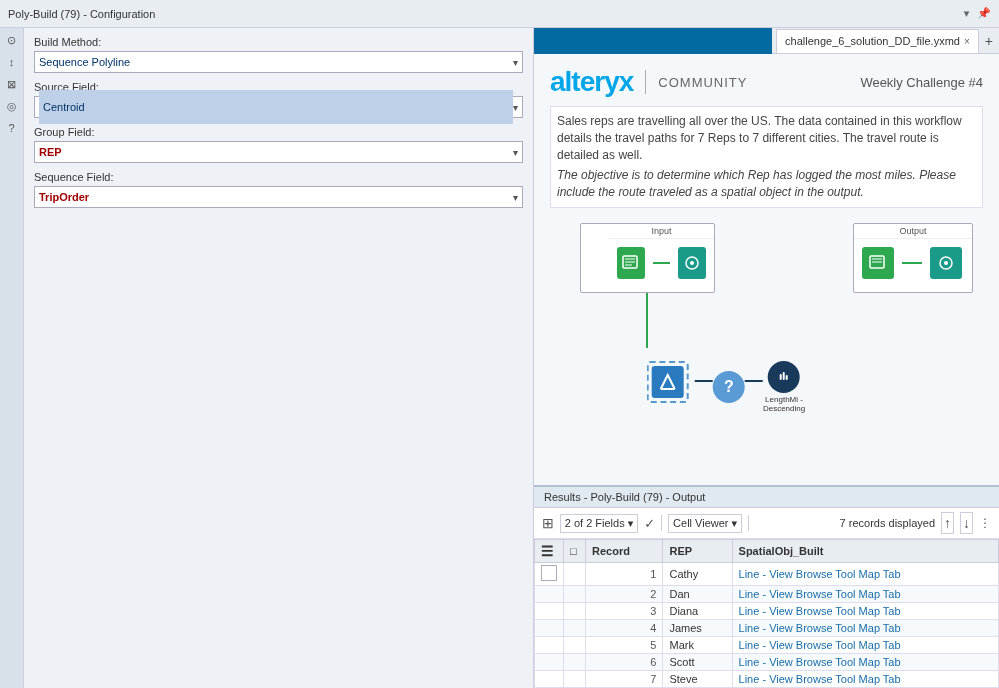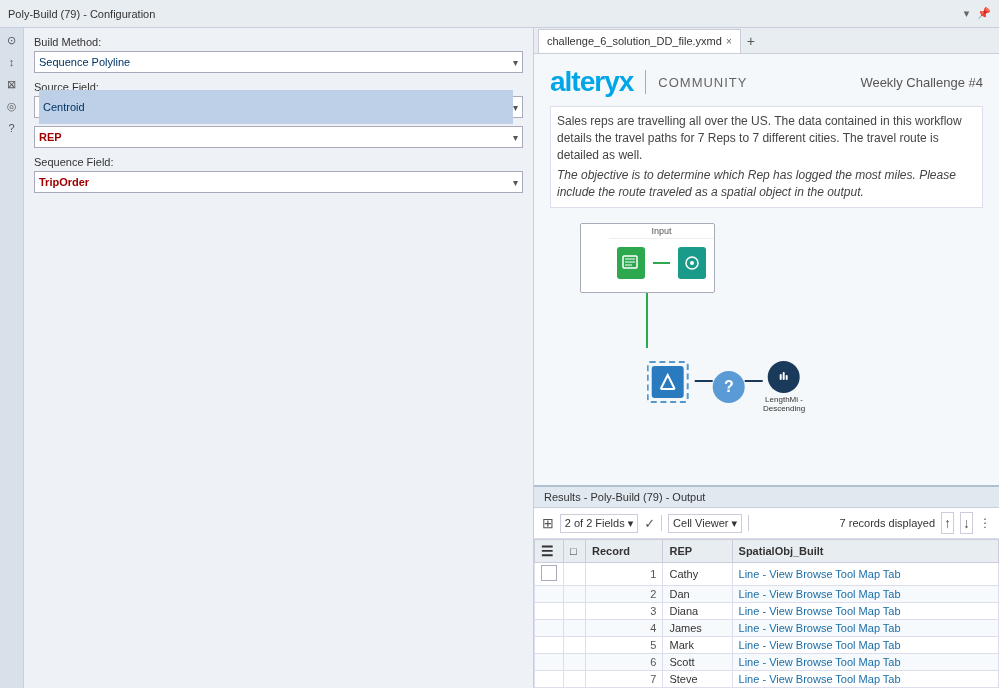--- a/index.html
+++ b/index.html
@@ -16,21 +16,21 @@
     
     .left-panel { width: 510px; background: #eef2f7; border-right: 1px solid #ccd; display: flex; flex-direction: column; padding: 8px 10px; gap: 8px; }
     .left-panel-label { font-size: 11px; color: #333; font-weight: 500; }
     .dropdown { width: 100%; height: 22px; border: 1px solid #aab; background: white; font-size: 11px; padding: 2px 4px; display: flex; align-items: center; justify-content: space-between; cursor: pointer; }
     .dropdown-selected { color: #003366; }
     .dropdown-arrow { color: #555; font-size: 10px; }
     .field-group { display: flex; flex-direction: column; gap: 3px; }
     .highlight-field { background: #bed0e8; border: 1px solid #7aabd4; padding: 2px 4px; font-size: 11px; color: #003366; height: 34px; display: flex; align-items: center; width: 100%; }
 
     
-    .right-panel { flex: 1; display: flex; flex-direction: column; background: #0f172a; }
+    .right-panel { flex: 1; display: flex; flex-direction: column; background: #0369a1; align-items: flex-end; }
 
     
     .tab-bar { display: flex; align-items: center; background: #e8edf2; border-bottom: 1px solid #ccd; height: 26px; padding-left: 4px; }
     .tab { display: flex; align-items: center; gap: 4px; background: white; border: 1px solid #ccd; border-bottom: none; padding: 3px 8px; font-size: 11px; color: #333; height: 24px; }
     .tab-close { cursor: pointer; color: #666; font-size: 10px; }
     .tab-add { background: none; border: none; color: #555; font-size: 14px; cursor: pointer; padding: 0 6px; }
 
     
     .canvas-area { flex: 1; background: #f5f8fa; position: relative; overflow: hidden; display: flex; flex-direction: column; }
     .canvas-content { flex: 1; position: relative; }
@@ -120,20 +120,21 @@
 
       <div class="field-group">
         <span class="left-panel-label">Source Field:</span>
         <div class="dropdown">
           <span class="highlight-field" style="background:#bed0e8; border:none; flex:1;">Centroid</span>
           <span class="dropdown-arrow">▾</span>
         </div>
       </div>
 
       <div class="field-group">
+        <span class="left-panel-label">Group Field:</span>
         <div class="dropdown">
           <span style="color:#a00000; font-weight:600; flex:1;">REP</span>
           <span class="dropdown-arrow">▾</span>
         </div>
       </div>
 
       <div class="field-group">
         <span class="left-panel-label">Sequence Field:</span>
         <div class="dropdown">
           <span style="color:#a00000; font-weight:600; flex:1;">TripOrder</span>
@@ -184,20 +185,39 @@
               <div class="connector-line"></div>
               <div class="tool-icon tool-teal">
                 <svg width="18" height="18" viewBox="0 0 18 18">
                     <circle cx="9" cy="9" r="6" fill="none" stroke="white" stroke-width="1.5"></circle>
                     <circle cx="9" cy="9" r="2" fill="white"></circle>
                   </svg>
               </div>
             </div>
           </div>
 
+          <div class="workflow-box" style="position:absolute; right:10px; top:5px; width:120px; height:70px;">
+            <div class="workflow-box-label">Output</div>
+            <div class="workflow-nodes">
+              <div class="tool-icon tool-green">
+                <svg width="18" height="18" viewBox="0 0 18 18">
+                    <rect x="1" y="2" width="14" height="12" rx="1" fill="none" stroke="white" stroke-width="1.5"></rect>
+                    <line x1="3" y1="5" x2="13" y2="5" stroke="white" stroke-width="1"></line>
+                    <line x1="3" y1="8" x2="13" y2="8" stroke="white" stroke-width="1"></line>
+                  </svg>
+              </div>
+              <div class="connector-line"></div>
+              <div class="tool-icon tool-teal">
+                <svg width="18" height="18" viewBox="0 0 18 18">
+                    <circle cx="9" cy="9" r="6" fill="none" stroke="white" stroke-width="1.5"></circle>
+                    <circle cx="9" cy="9" r="2" fill="white"></circle>
+                  </svg>
+              </div>
+            </div>
+          </div>
 
           <div class="center-tools" style="position:absolute; bottom:5px; left:37%; display:flex; align-items:flex-start; gap:6px;">
 
             <div class="tool-container">
               <div class="dashed-box" style="padding:3px;">
                 <div class="tool-icon" style="background:#2a7abf; width:32px; height:32px;">
                   <svg width="20" height="20" viewBox="0 0 20 20">
                       <path d="M3 17 L10 3 L17 17" fill="none" stroke="white" stroke-width="2"></path>
                       <path d="M3 17 L17 17" fill="none" stroke="white" stroke-width="2"></path>
                     </svg>

